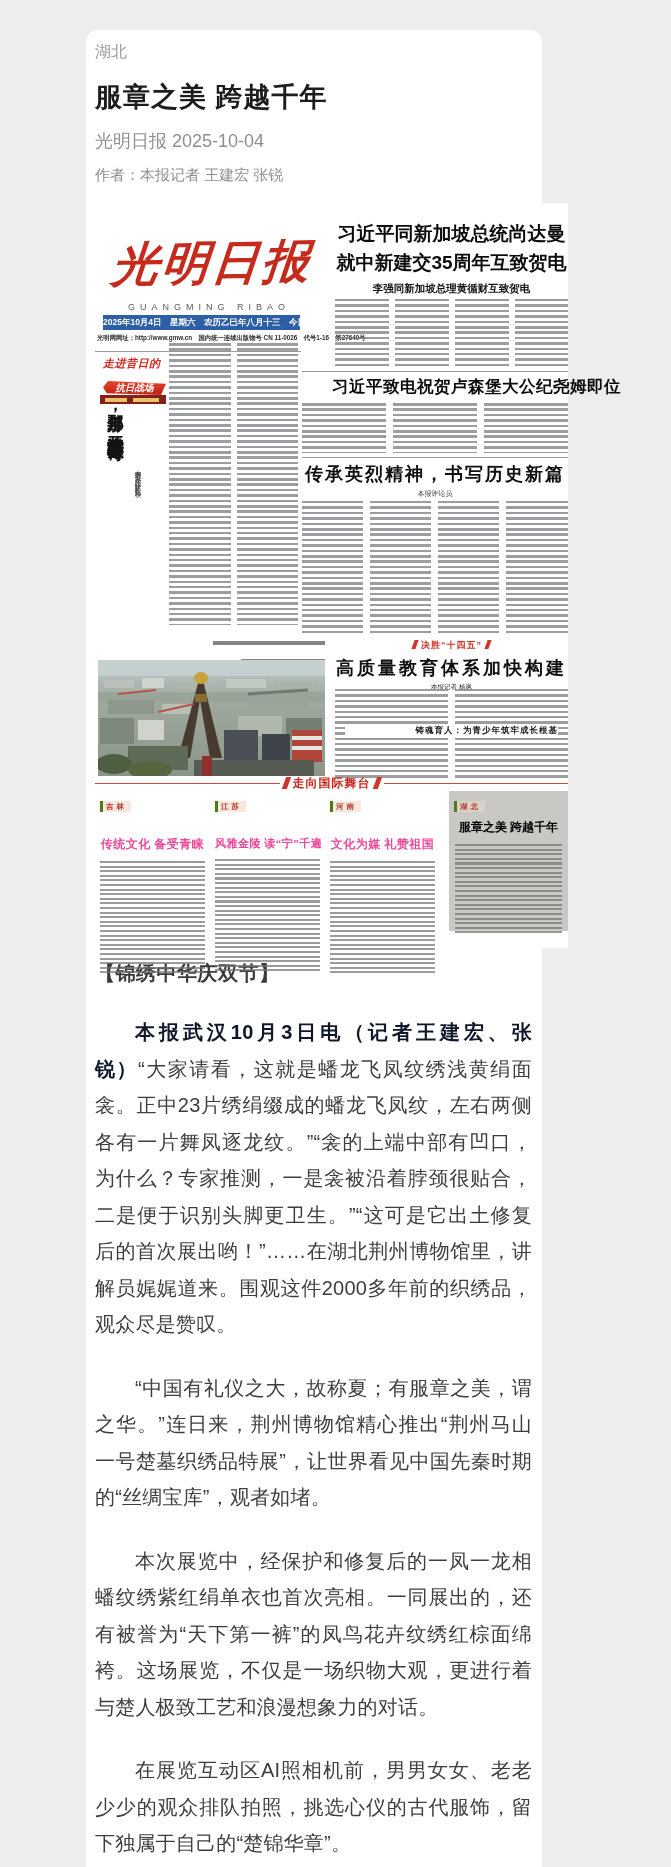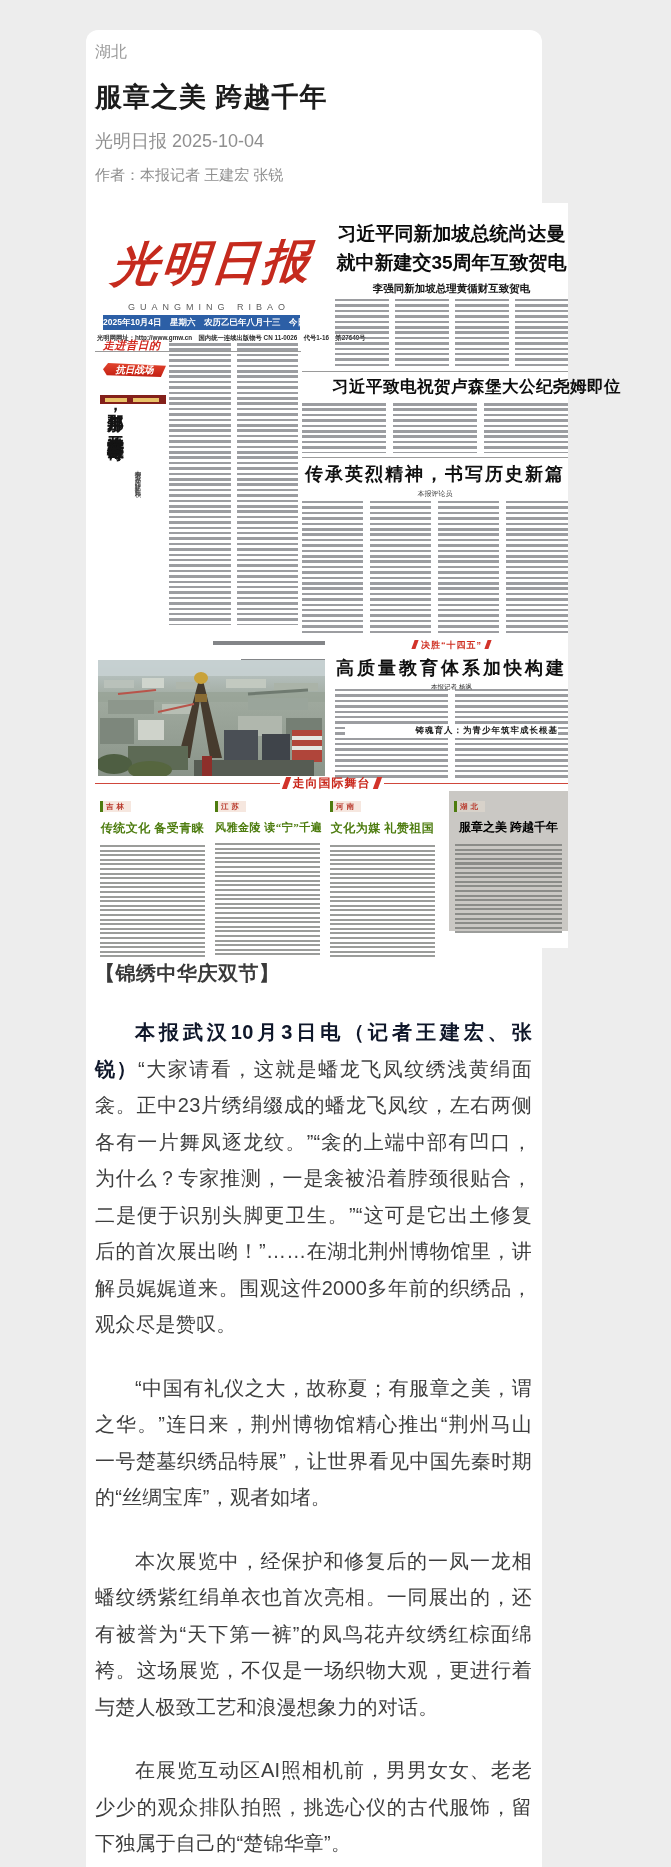--- a/index.html
+++ b/index.html
@@ -51,21 +51,21 @@
     position:absolute;left:207px;top:173px;width:266px;text-align:right;
     font-size:16.5px;font-weight:900;color:#0c0c0c;white-space:nowrap;letter-spacing:.5px;margin-left:30px;
   }
   .np-headline3{
     position:absolute;left:207px;top:259px;width:266px;text-align:center;
     font-family:"Liberation Serif","DejaVu Serif",serif;font-weight:900;color:#101010;
     font-size:18px;letter-spacing:2px;white-space:nowrap;
   }
   .np-byline{position:absolute;font-size:7px;color:#333;text-align:center;}
 
-  .badge{position:absolute;left:8px;top:135px;width:63px;}
+  .badge{position:absolute;left:8px;top:153px;width:63px;}
   .badge .b1{font-size:11px;font-weight:900;font-style:italic;color:#d2281e;white-space:nowrap;letter-spacing:.5px;}
   .badge .b2{
     margin-top:10px;height:14px;background:linear-gradient(180deg,#e2442e,#c21f12);
     clip-path:polygon(0 45%,8% 0,100% 20%,92% 100%,6% 88%);
     color:#fff;font-size:9.5px;font-weight:900;font-style:italic;text-align:center;line-height:14px;
   }
   .maroonstrip{position:absolute;left:5px;top:192px;width:66px;height:9px;background:#84201a;}
   .maroonstrip i{position:absolute;top:2.5px;height:4px;background:#e8c268;display:block;}
 
   .vert-headline{
@@ -96,22 +96,22 @@
   .slash{display:inline-block;width:5px;height:12px;background:#d2332a;transform:skewX(-20deg);margin:0 4px;vertical-align:-2px;}
   .slash.sm{width:4px;height:9px;vertical-align:-1px;}
 
   .strip-divider{position:absolute;left:0;top:571px;width:473px;height:18px;display:flex;align-items:center;}
   .strip-divider .ln{flex:1;height:1px;background:#d0473c;}
   .strip-divider .tx{font-size:12px;font-weight:900;color:#c9271b;letter-spacing:1px;white-space:nowrap;}
 
   .rcol{position:absolute;top:592px;width:105px;}
   .chip{display:inline-block;border-left:3px solid #4d7c0f;background:#f6e7df;color:#b8372a;
         font-size:7.5px;font-weight:bold;letter-spacing:3px;padding:1px 4px 1px 3px;line-height:9px;}
-  .rcol .rtitle{margin-top:7px;text-align:center;font-family:"Liberation Serif","DejaVu Serif",serif;
-        font-weight:900;font-size:12px;letter-spacing:.5px;color:#4d7c0f;white-space:nowrap;}
+  .rcol .rtitle{margin-top:23px;text-align:center;font-family:"Liberation Serif","DejaVu Serif",serif;
+        font-weight:900;font-size:12px;letter-spacing:.5px;color:#ec4899;white-space:nowrap;}
   .rcol .rtext{position:relative;margin-top:8px;height:112px;}
   .rcol4{position:absolute;left:354px;top:588px;width:119px;height:140px;background:#cac8c4;padding-top:4px;box-sizing:border-box;}
   .rcol4 .chip{background:#d8d2ca;}
   .rcol4 .rtext{height:92px;margin:8px 6px 0 6px;}
 
   
   .article{margin-top:12px;}
   .article-tag{font-size:20px;font-weight:bold;color:#3a3a3a;letter-spacing:.5px;}
   .article p{
     margin:27px 0 0 0;font-size:20px;line-height:36.5px;color:#3e3e3e;

